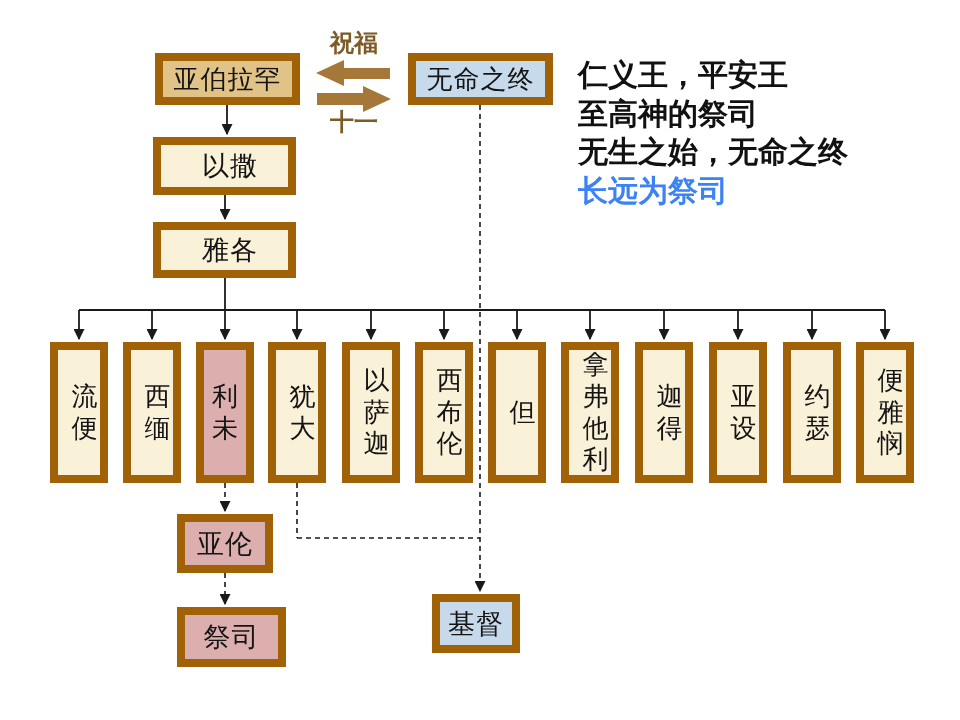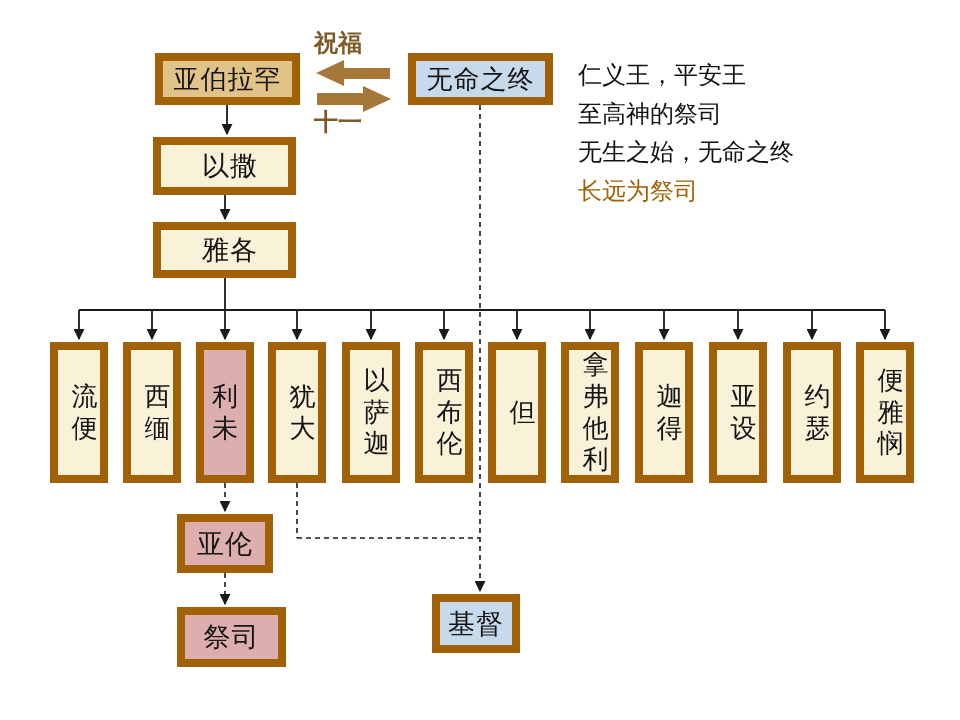--- a/index.html
+++ b/index.html
@@ -13,28 +13,28 @@
     display:flex;align-items:center;justify-content:center;
     font-weight:normal;font-size:27px;color:#141414;letter-spacing:1px;
   }
   .tan{background:#e2c387;}
   .cream{background:#faf1d9;padding-left:11px;}
   .pink{background:#dcaeae;}
   .blue{background:#c7daeb;}
   .vbox{flex-direction:column;letter-spacing:0;line-height:1.22;font-size:26px;}
   .vbox div{text-align:center;}
   .flowlabel{
-    position:absolute;width:80px;text-align:left;font-weight:bold;
+    position:absolute;width:80px;text-align:center;font-weight:bold;
     font-size:24px;color:#7e5b26;
   }
   .desc{
     position:absolute;left:578px;top:56px;width:370px;
-    font-weight:normal;font-size:24px;line-height:38.5px;color:#111111;
+    font-weight:bold;font-size:30px;line-height:38.5px;color:#111111;
   }
-  .desc .red{color:#a16207;}
+  .desc .red{color:#3b82f6;}
 </style>
 </head>
 <body>
 
 <div class="canvas">
 
   <svg class="wires" width="960" height="720" viewBox="0 0 960 720">
     <defs>
       <marker id="ah" viewBox="0 0 10 10" refX="9" refY="5" markerWidth="11" markerHeight="11" markerUnits="userSpaceOnUse" orient="auto">
         <path d="M0,0 L10,5 L0,10 z" fill="#1a1a1a"></path>

